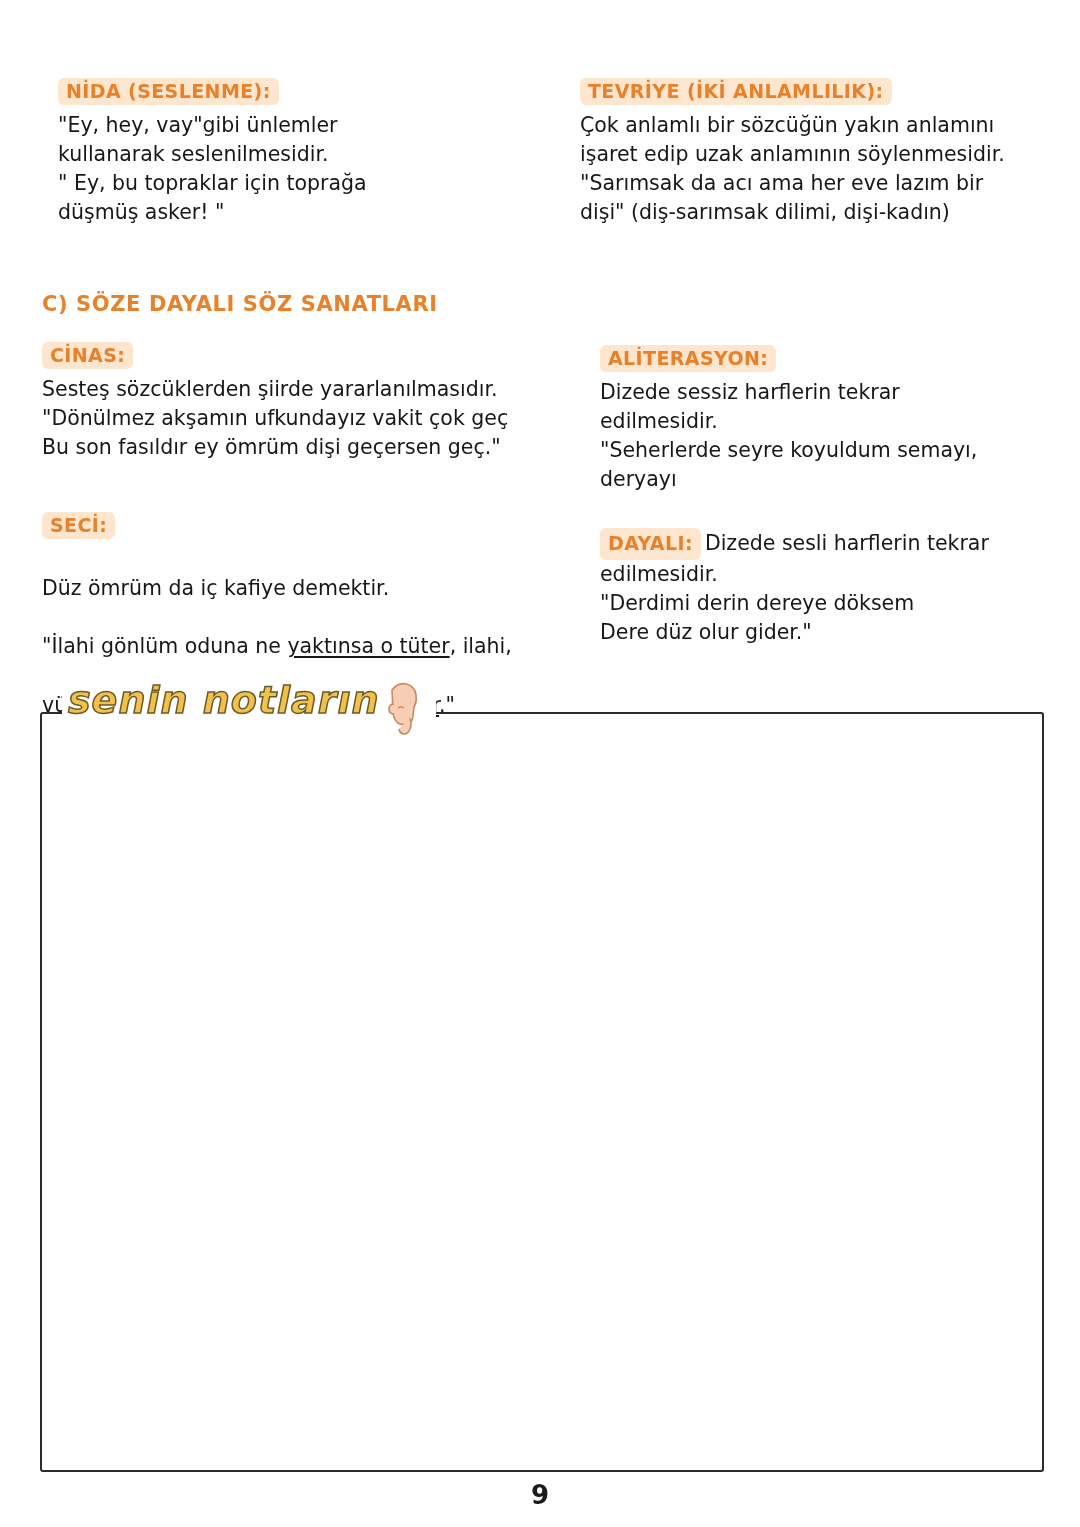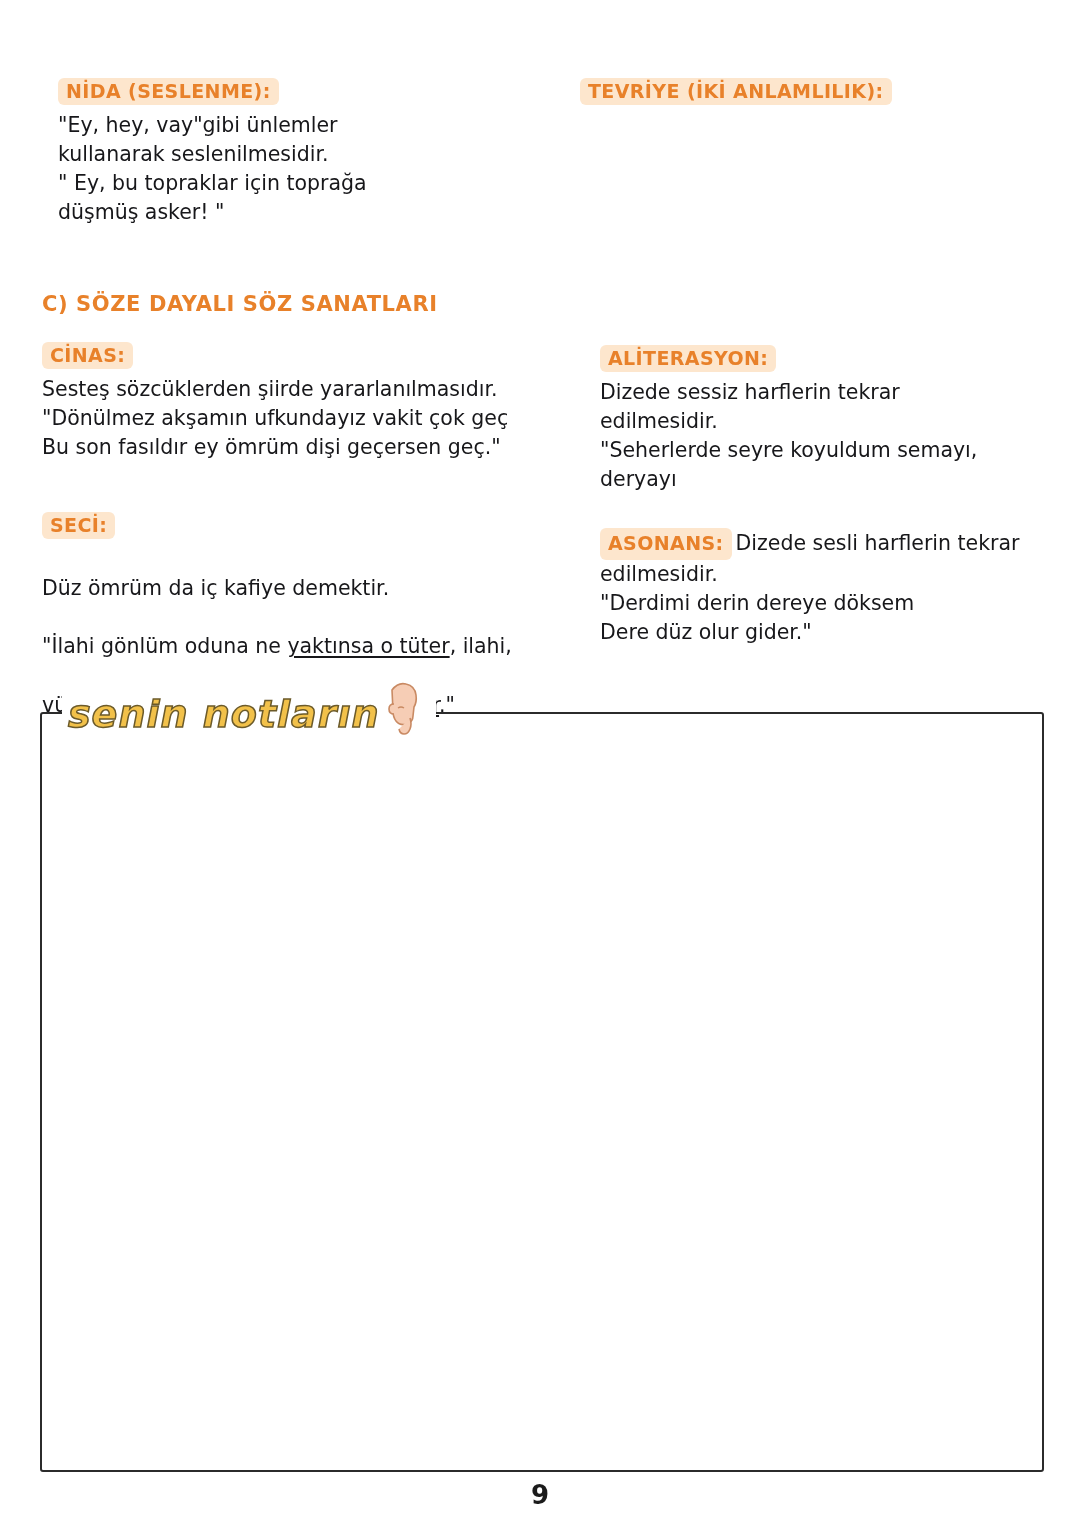--- a/index.html
+++ b/index.html
@@ -80,21 +80,21 @@
     border-radius: 3px;
     box-sizing: border-box;
   }
   .notes-label {
     position: absolute;
     left: 62px;
     top: 678px;
     background: #ffffff;
     padding: 0 10px 0 6px;
     display: flex;
-    align-items: flex-end;
+    align-items: flex-start;
   }
   .notes-label .txt {
     font-size: 38px;
     font-weight: bold;
     font-style: italic;
     color: #f2c14a;
     -webkit-text-stroke: 1.5px #6b5a2a;
     letter-spacing: 1px;
     font-family: "DejaVu Sans", sans-serif;
   }
@@ -125,20 +125,24 @@
   <div class="block" style="left:58px; top:78px; width:470px;">
     <span class="heading-pill">NİDA (SESLENME):</span>
     <div class="body-text">"Ey, hey, vay"gibi ünlemler
 kullanarak seslenilmesidir.
 " Ey, bu topraklar için toprağa
 düşmüş asker! "</div>
   </div>
 
   <div class="block" style="left:580px; top:78px; width:480px;">
     <span class="heading-pill">TEVRİYE (İKİ ANLAMLILIK):</span>
+    <div class="body-text">Çok anlamlı bir sözcüğün yakın anlamını
+işaret edip uzak anlamının söylenmesidir.
+"Sarımsak da acı ama her eve lazım bir
+dişi" (diş-sarımsak dilimi, dişi-kadın)</div>
   </div>
 
   <div class="block section-title" style="left:42px; top:292px;">C) SÖZE DAYALI SÖZ SANATLARI</div>
 
   <div class="block" style="left:42px; top:342px; width:520px;">
     <span class="heading-pill">CİNAS:</span>
     <div class="body-text">Sesteş sözcüklerden şiirde yararlanılmasıdır.
 "Dönülmez akşamın ufkundayız vakit çok geç
 Bu son fasıldır ey ömrüm dişi geçersen geç."</div>
   </div>
@@ -154,21 +158,21 @@
   <div class="block" style="left:42px; top:512px; width:530px;">
     <span class="heading-pill">SECİ:</span>
     <div class="body-text">
       <span>Düz ömrüm da iç kafiye demektir.</span><br>
       <span>"İlahi gönlüm oduna ne </span><span class="u">yaktınsa o tüter</span><span>, ilahi,</span><br>
       <span>vücudum bahçesine ne </span><span class="u">diktinse o biter</span><span>."</span>
     </div>
   </div>
 
   <div class="block" style="left:600px; top:528px; width:450px;">
-    <div class="inline-wrap"><span class="heading-pill">ASONANS:</span><span>Dizede sesli harflerin tekrar
+    <div class="inline-wrap"><span class="heading-pill">DAYALI:</span><span>Dizede sesli harflerin tekrar
 edilmesidir.
 "Derdimi derin dereye döksem
 Dere düz olur gider."</span></div>
   </div>
 
   <div class="notes-box"></div>
 
   <div class="notes-label">
     <span class="txt">senin notların</span>
     <span class="hand-icon">

